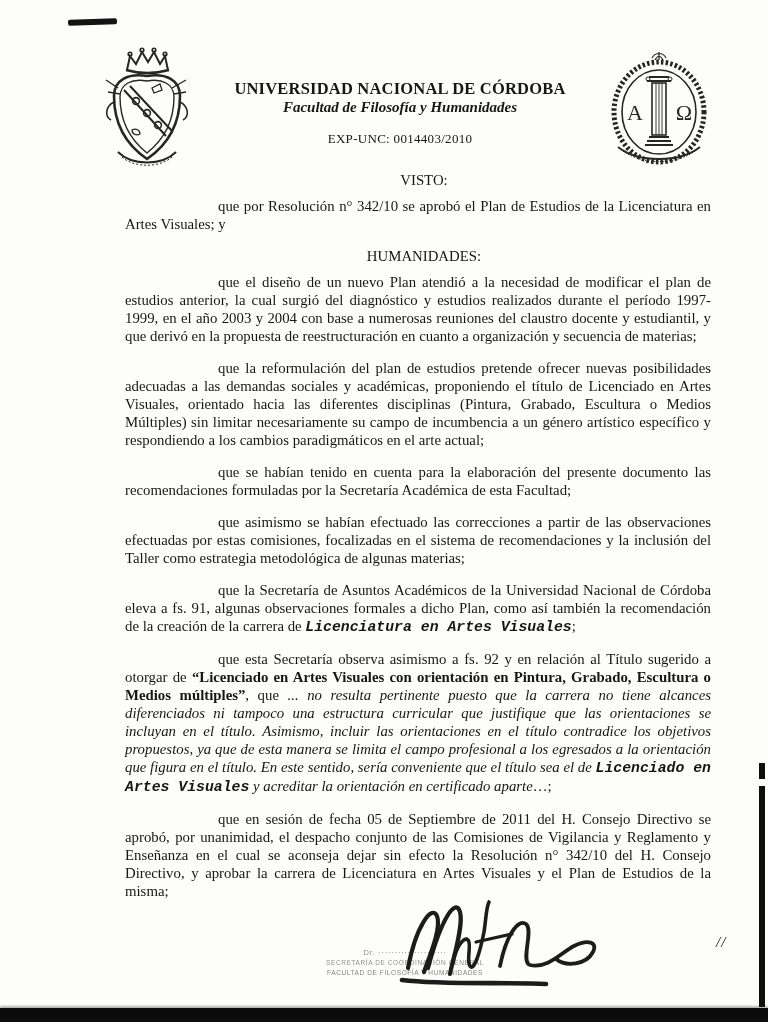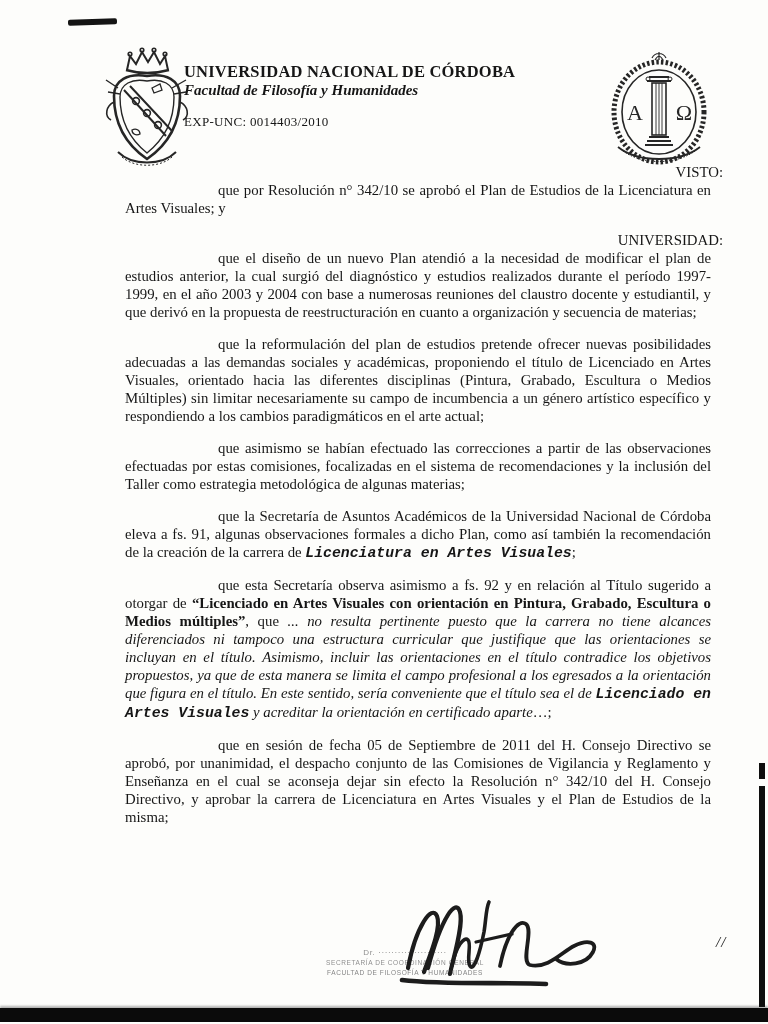--- a/index.html
+++ b/index.html
@@ -12,32 +12,32 @@
   
   .top-mark{position:absolute;left:68px;top:19px;width:49px;height:6px;background:#141414;border-radius:2px;transform:rotate(-2deg);}
   .bottom-bar{position:absolute;left:0;top:1008px;width:768px;height:14px;background:#0b0b0b;box-shadow:0 -2px 2px rgba(40,40,40,.35);}
   .edge-line{position:absolute;left:759px;width:6px;background:#0e0e0e;}
   .edge-line.seg1{top:763px;height:16px;}
   .edge-line.seg2{top:786px;height:221px;}
 
   
   .coat{position:absolute;left:94px;top:46px;width:102px;height:130px;}
   .seal{position:absolute;left:602px;top:50px;width:114px;height:120px;}
-  .header-center{position:absolute;left:184px;top:63px;width:432px;text-align:left;}
+  .header-center{position:absolute;left:184px;top:80px;width:432px;text-align:center;}
   .uni-name{font-weight:bold;font-size:16.5px;letter-spacing:.2px;line-height:18px;}
   .fac-name{font-weight:bold;font-style:italic;font-size:15px;line-height:17px;margin-top:1px;}
   .exp-num{font-size:13px;margin-top:15px;letter-spacing:.3px;}
 
   
   .doc-body{
     position:absolute;left:125px;top:163px;width:598px;
     font-size:14.8px;line-height:18px;text-align:justify;
   }
   .doc-body p{margin:0 12px 14px 0;}
-  .doc-body p.label{margin:0;text-align:right;}
+  .doc-body p.label{margin:8px;text-align:center;}
   .doc-body p.para{text-indent:93px;}
   .run-n{}
   .run-b{font-weight:bold;}
   .run-i{font-style:italic;}
   .run-bi{font-weight:bold;font-style:italic;font-family:Liberation Mono, monospace;}
 
   
   .stamp{
     position:absolute;left:293px;top:948px;width:224px;text-align:center;
     color:#8f8f8f;filter:blur(.45px);letter-spacing:.6px;line-height:10px;
@@ -111,23 +111,24 @@
       <path d="M16,97 C36,113 78,113 98,97" stroke-width="1.8"></path>
       <path d="M21,101 C40,115 74,115 93,101" stroke-width="1" stroke-dasharray="1.5,1.5"></path>
     </g>
     <text x="33" y="70" font-size="22" text-anchor="middle" fill="#262626">Α</text>
     <text x="82" y="70" font-size="22" text-anchor="middle" fill="#262626">Ω</text>
   </svg>
 
   <main class="doc-body">
     <p class="label">VISTO:</p>
     <p class="para"><span class="run-n">que por Resolución n° 342/10 se aprobó el Plan de Estudios de la Licenciatura en Artes Visuales; y</span></p>
-    <p class="label">UNIVERSIDAD:</p>
+    <p class="label">HUMANIDADES:</p>
     <p class="para"><span class="run-n">que el diseño de un nuevo Plan atendió a la necesidad de modificar el plan de estudios anterior, la cual surgió del diagnóstico y estudios realizados durante el período 1997-1999, en el año 2003 y 2004 con base a numerosas reuniones del claustro docente y estudiantil, y que derivó en la propuesta de reestructuración en cuanto a organización y secuencia de materias;</span></p>
     <p class="para"><span class="run-n">que la reformulación del plan de estudios pretende ofrecer nuevas posibilidades adecuadas a las demandas sociales y académicas, proponiendo el título de Licenciado en Artes Visuales, orientado hacia las diferentes disciplinas (Pintura, Grabado, Escultura o Medios Múltiples) sin limitar necesariamente su campo de incumbencia a un género artístico específico y respondiendo a los cambios paradigmáticos en el arte actual;</span></p>
+    <p class="para"><span class="run-n">que se habían tenido en cuenta para la elaboración del presente documento las recomendaciones formuladas por la Secretaría Académica de esta Facultad;</span></p>
     <p class="para"><span class="run-n">que asimismo se habían efectuado las correcciones a partir de las observaciones efectuadas por estas comisiones, focalizadas en el sistema de recomendaciones y la inclusión del Taller como estrategia metodológica de algunas materias;</span></p>
     <p class="para"><span class="run-n">que la Secretaría de Asuntos Académicos de la Universidad Nacional de Córdoba eleva a fs. 91, algunas observaciones formales a dicho Plan, como así también la recomendación de la creación de la carrera de </span><span class="run-bi">Licenciatura en Artes Visuales</span><span class="run-n">;</span></p>
     <p class="para"><span class="run-n">que esta Secretaría observa asimismo a fs. 92 y en relación al Título sugerido a otorgar de </span><span class="run-b">“Licenciado en Artes Visuales con orientación en Pintura, Grabado, Escultura o Medios múltiples”</span><span class="run-n">, que </span><span class="run-i">... no resulta pertinente puesto que la carrera no tiene alcances diferenciados ni tampoco una estructura curricular que justifique que las orientaciones se incluyan en el título. Asimismo, incluir las orientaciones en el título contradice los objetivos propuestos, ya que de esta manera se limita el campo profesional a los egresados a la orientación que figura en el título. En este sentido, sería conveniente que el título sea el de </span><span class="run-bi">Licenciado en Artes Visuales</span><span class="run-i"> y acreditar la orientación en certificado aparte</span><span class="run-n">…;</span></p>
     <p class="para"><span class="run-n">que en sesión de fecha 05 de Septiembre de 2011 del H. Consejo Directivo se aprobó, por unanimidad, el despacho conjunto de las Comisiones de Vigilancia y Reglamento y Enseñanza en el cual se aconseja dejar sin efecto la Resolución n° 342/10 del H. Consejo Directivo, y aprobar la carrera de Licenciatura en Artes Visuales y el Plan de Estudios de la misma;</span></p>
   </main>
 
   <div class="stamp">
     <div class="l1">Dr. ·····················</div>
     <div class="l2">SECRETARÍA DE COORDINACIÓN GENERAL</div>
     <div class="l3">FACULTAD DE FILOSOFÍA Y HUMANIDADES</div>

